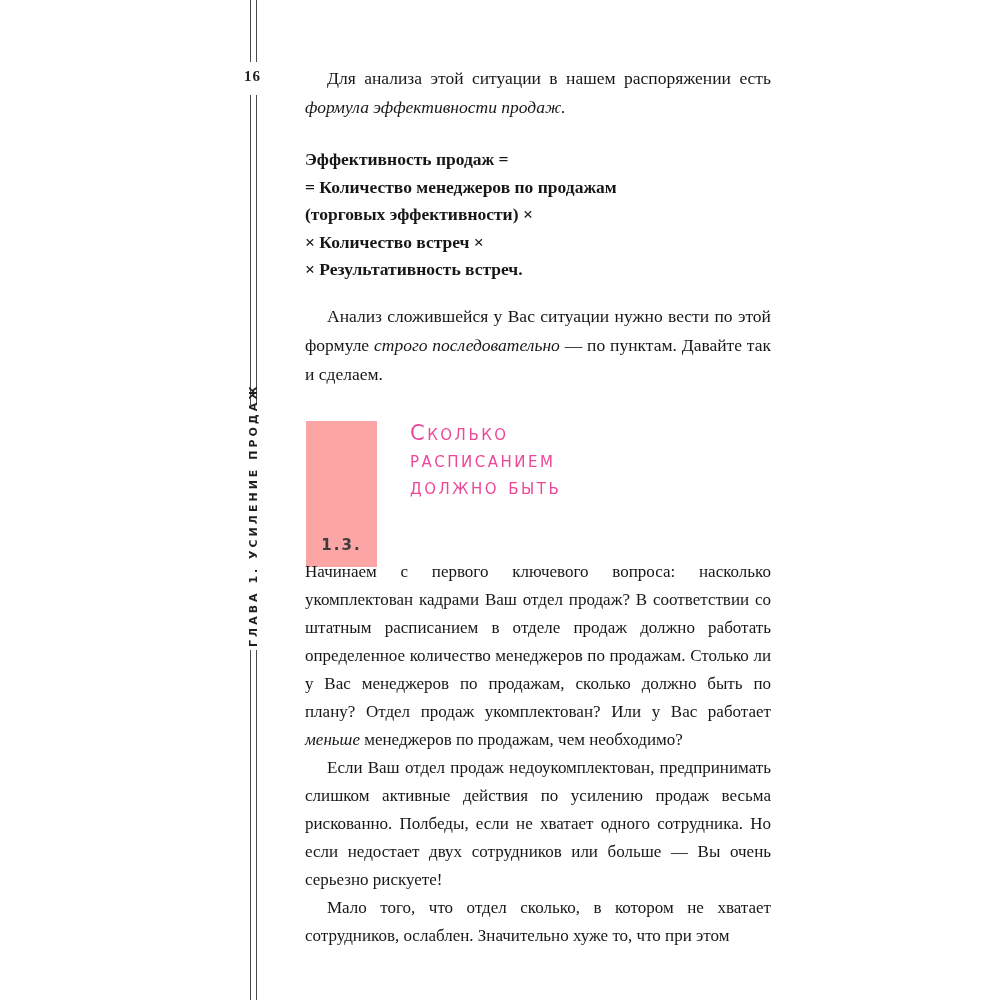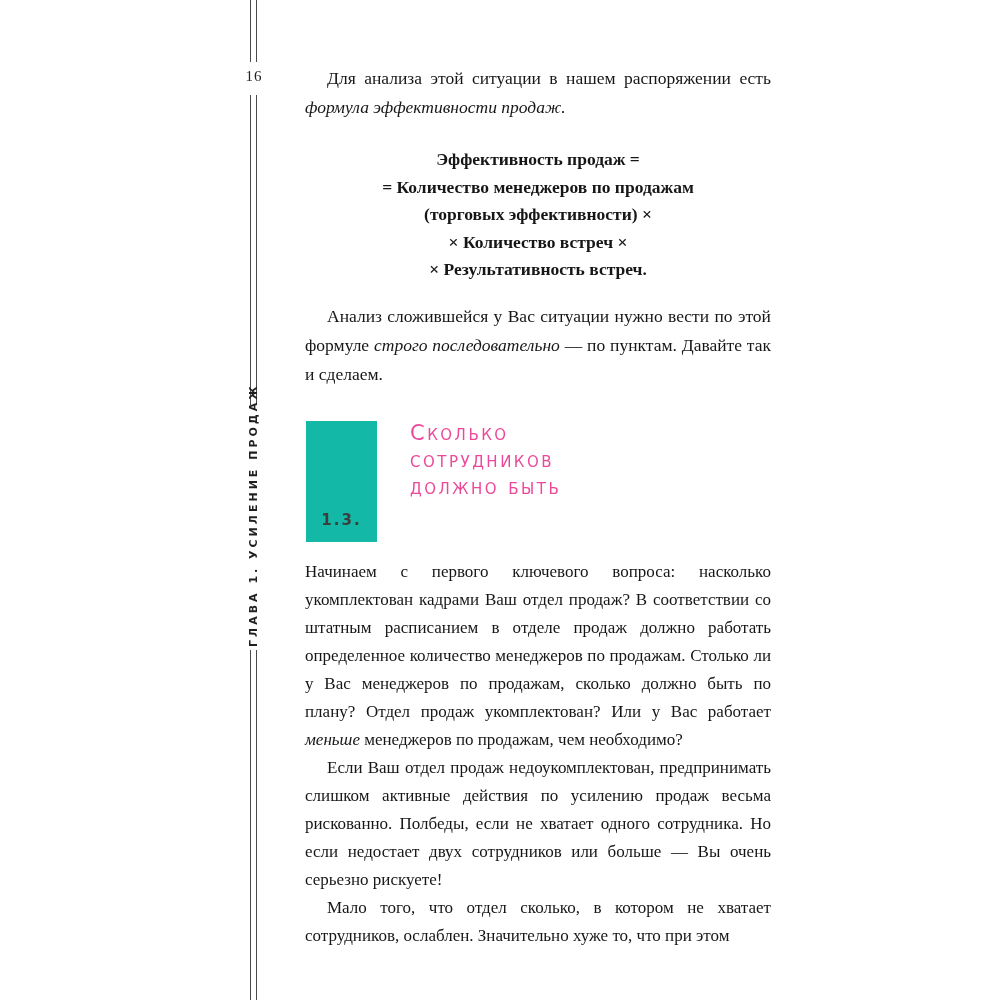--- a/index.html
+++ b/index.html
@@ -27,23 +27,22 @@
   }
   .rule-top    { top: 0;     height: 62px;  }
   .rule-mid    { top: 95px;  height: 310px; }
   .rule-bottom { top: 650px; height: 350px; }
 
   .page-number {
     position: absolute;
     left: 244px;
     top: 68px;
     width: 20px;
-    text-align: center;
     font-size: 15px;
-    font-weight: normal;
+    font-weight: bold;
     letter-spacing: 1px;
     color: #222;
   }
 
   .sidebar-title {
     position: absolute;
     left: 247px;
     top: 647px;
     transform: rotate(-90deg);
     transform-origin: 0 0;
@@ -64,34 +63,34 @@
     line-height: 29px;
     text-align: justify;
     color: #161616;
   }
   .indent { text-indent: 22px; font-family: Liberation Serif, serif; }
   .para i { font-style: italic; }
 
   .intro-1 { top: 64px; }
   .formula {
     top: 146px;
-    text-align: center;
+    text-align: left;
     font-weight: bold;
     font-size: 17.5px;
     line-height: 27.5px;
   }
   .intro-2 { top: 302px; }
 
   .section-number-box {
     position: absolute;
     left: 306px;
     top: 421px;
     width: 71px;
-    height: 121px;
-    background: #14b8a6;
+    height: 146px;
+    background: #fca5a5;
   }
   .section-number {
     position: absolute;
     left: 0;
     bottom: 13px;
     width: 100%;
     text-align: center;
     font-family: "DejaVu Sans", sans-serif;
     font-size: 15px;
     font-weight: bold;
@@ -142,21 +141,21 @@
   <div class="col intro-2">
     <p class="para indent"><span>Анализ сложившейся у Вас ситуации нужно вести по этой формуле </span><i>строго последовательно</i><span> — по пунктам. Давайте так и сделаем.</span></p>
   </div>
 
   <div class="section-number-box">
     <div class="section-number">1.3.</div>
   </div>
 
   <div class="section-title">
     <div>Сколько</div>
-    <div>сотрудников</div>
+    <div>расписанием</div>
     <div>должно быть</div>
   </div>
 
   <div class="col body-text">
     <p class="para"><span>Начинаем с первого ключевого вопроса: насколько укомплектован кадрами Ваш отдел продаж? В соответствии со штатным расписанием в отделе продаж должно работать определенное количество менеджеров по продажам. Столько ли у Вас менеджеров по продажам, сколько должно быть по плану? Отдел продаж укомплектован? Или у Вас работает </span><i>меньше</i><span> менеджеров по продажам, чем необходимо?</span></p>
     <p class="para indent"><span>Если Ваш отдел продаж недоукомплектован, предпринимать слишком активные действия по усилению продаж весьма рискованно. Полбеды, если не хватает одного сотрудника. Но если недостает двух сотрудников или больше — Вы очень серьезно рискуете!</span></p>
     <p class="para indent"><span>Мало того, что отдел сколько, в котором не хватает сотрудников, ослаблен. Значительно хуже то, что при этом</span></p>
   </div>
 
 </div>

